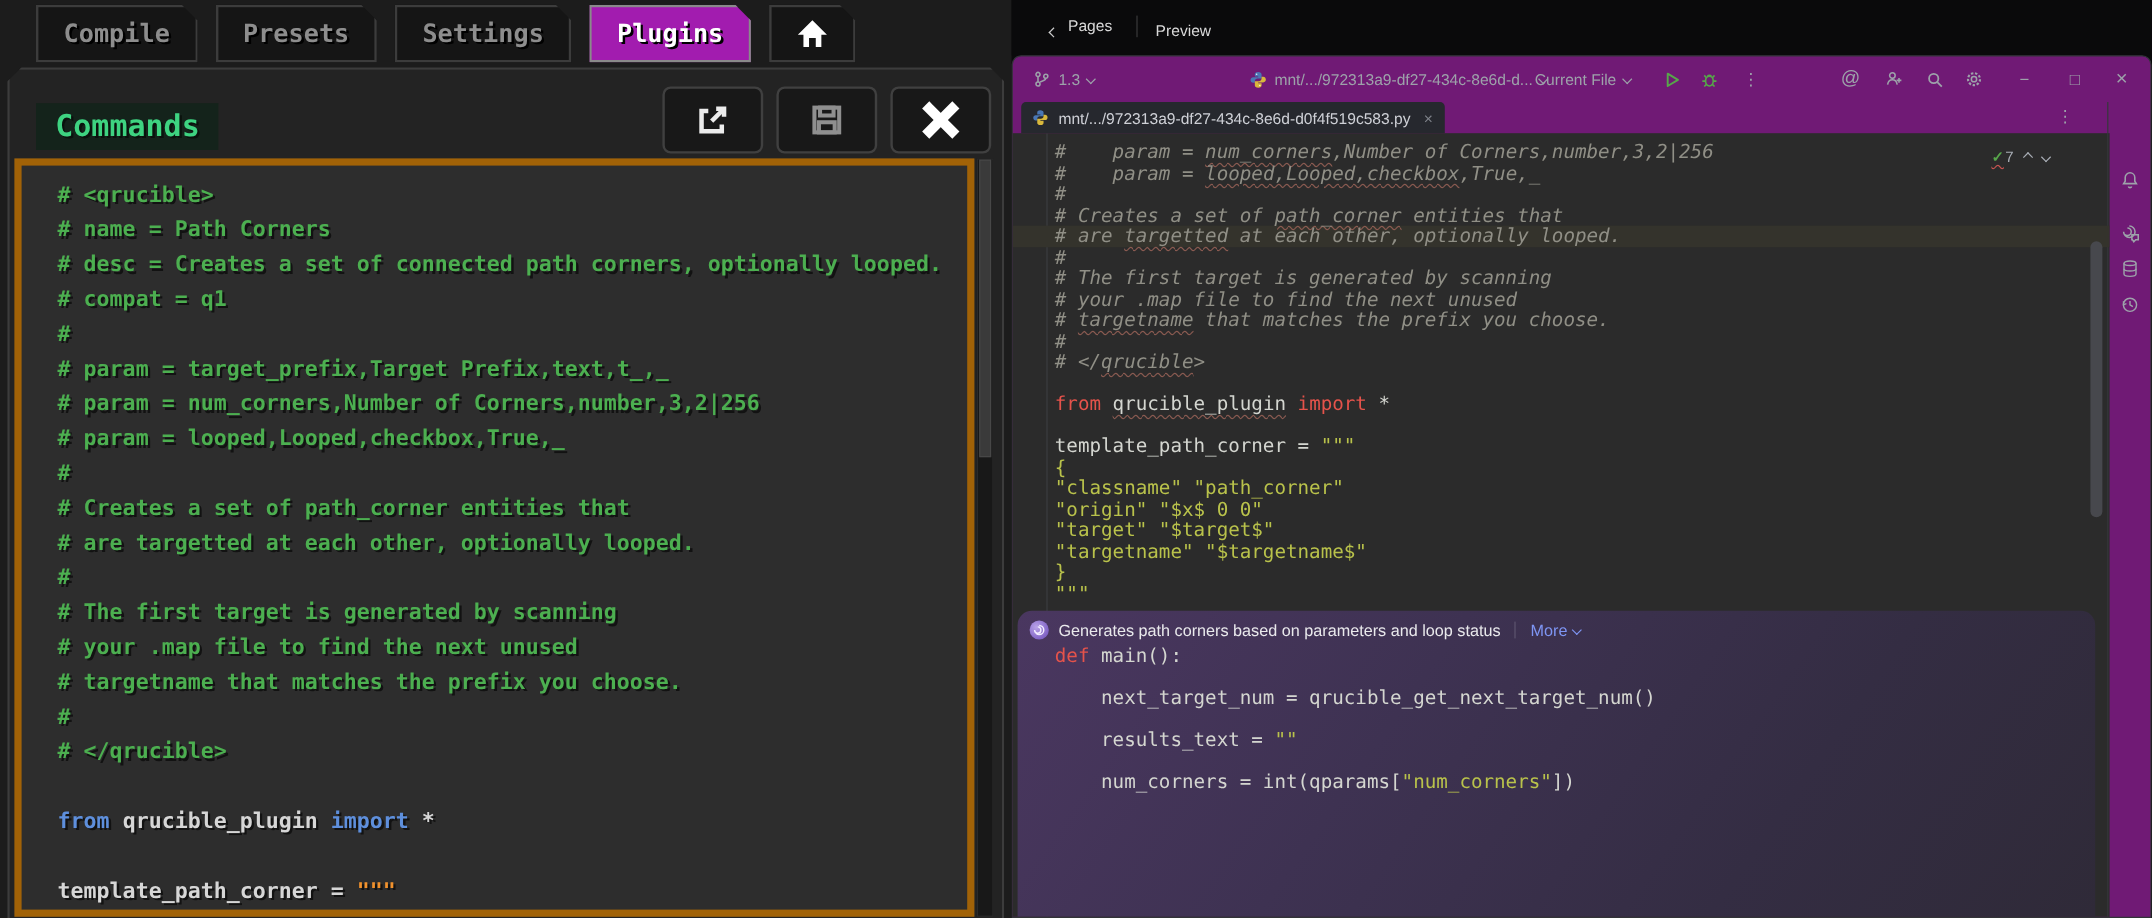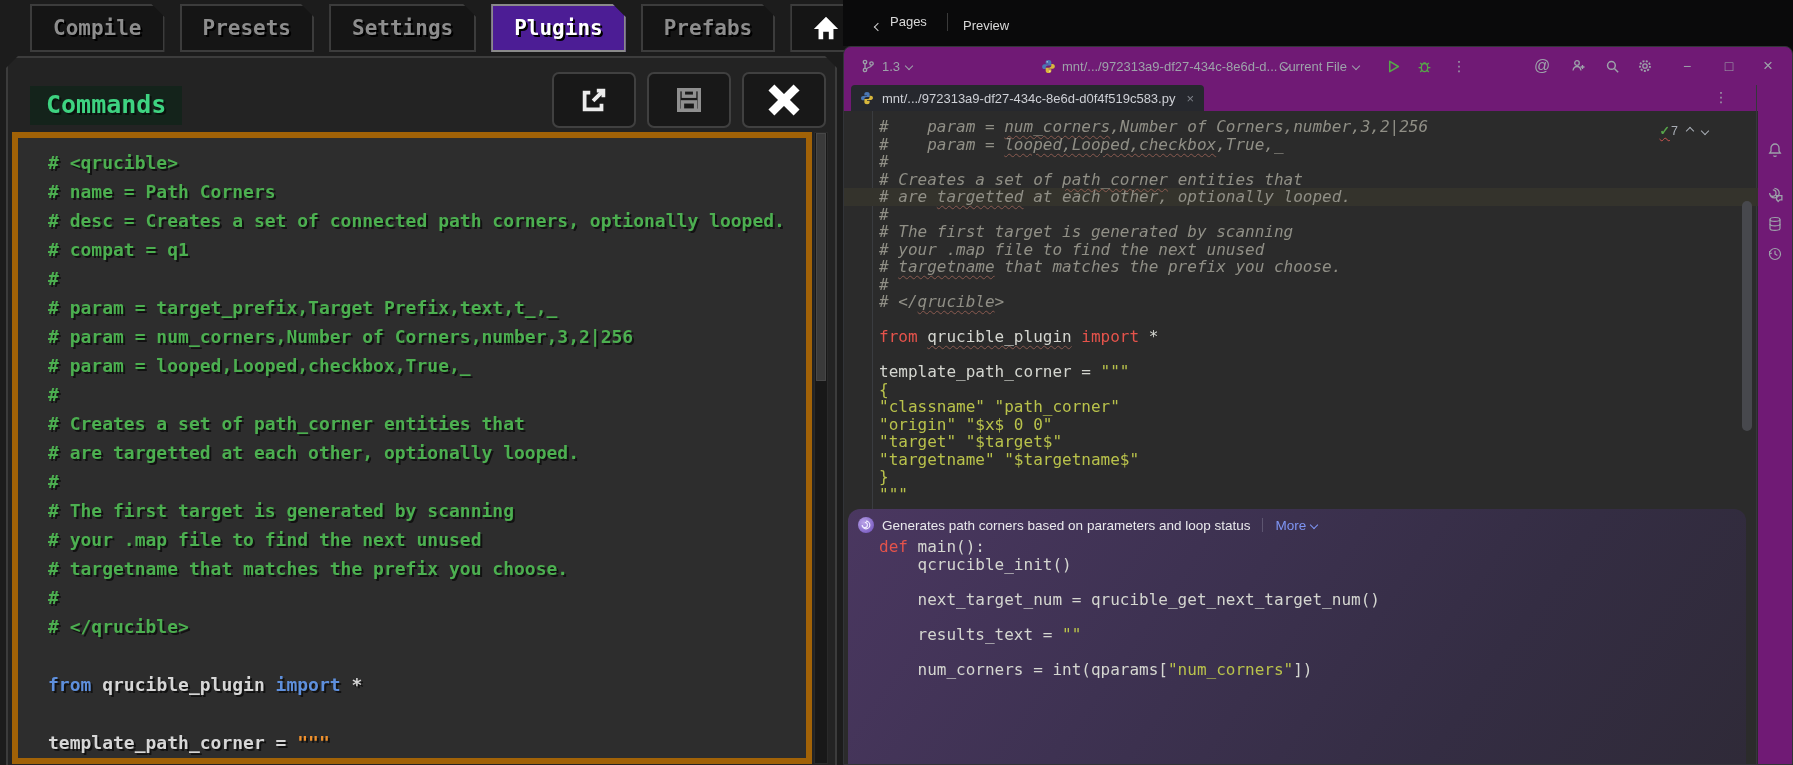--- a/index.html
+++ b/index.html
@@ -9,21 +9,21 @@
   .cv { display:inline-block; width:6px; height:6px; border-right:1.7px solid currentColor; border-bottom:1.7px solid currentColor; transform:rotate(45deg); vertical-align:middle; }
   .cv.up { transform:rotate(-135deg); }
   .cv.left { transform:rotate(135deg); }
 
   
   .left-window { position:absolute; left:0; top:0; width:843px; height:765px; background:#1c1c1c; }
   .tab-row { position:absolute; left:30px; top:4px; display:flex; gap:15px; }
   .ptab { height:48px; line-height:44px; padding:0 21px; background:#151515; border:2px solid #3c3c3c; color:#8d8d8d;
           font-family:"DejaVu Sans Mono",monospace; font-weight:bold; font-size:21px; text-shadow:2px 2px 0 #000;
           clip-path:polygon(0 0, calc(100% - 13px) 0, 100% 13px, 100% 100%, 0 100%); cursor:pointer; }
-  .ptab.active { color:#ffffff; border-color:#8a8a8a; background:#4c1d95; }
+  .ptab.active { color:#ffffff; border-color:#8a8a8a; background:#a21caf; }
   .ptab.home { width:72px; padding:0; display:flex; align-items:center; justify-content:center; }
 
   .panel { position:absolute; left:6px; top:56px; width:831px; bottom:-3px; background:#232323; border:2px solid #3c3c3c;
            clip-path:polygon(12px 0, calc(100% - 12px) 0, 100% 12px, 100% 100%, 0 100%, 0 12px); }
   .commands-label { position:absolute; left:22px; top:28px; padding:4px 16px 6px; background:#14231b; color:#3ed381;
                     font-family:"DejaVu Sans Mono",monospace; font-weight:bold; font-size:25px; text-shadow:2px 2px 0 #0a120d; }
   .hdr-btn { position:absolute; top:14px; width:84px; height:56px; background:#181818; border:2px solid #404040; border-radius:7px;
              display:flex; align-items:center; justify-content:center; cursor:pointer; }
   .hdr-btn.b1 { left:544px; } .hdr-btn.b2 { left:639px; } .hdr-btn.b3 { left:734px; }
 
@@ -86,21 +86,20 @@
 </style>
 </head>
 <body>
 
 <div class="left-window">
   <div class="tab-row">
     <div class="ptab">Compile</div>
     <div class="ptab">Presets</div>
     <div class="ptab">Settings</div>
     <div class="ptab active">Plugins</div>
-    <div class="ptab">Prefabs</div>
     <div class="ptab home">
       <span>
         <svg width="30" height="28" viewBox="0 0 16 15">
             <path d="M1.5 8 L8 1.5 L14.5 8 H12 v5.5 H9.5 V9.5 h-3 v4 H4 V8 z" fill="#ffffff"></path>
           </svg>
       </span>
     </div>
   </div>
 
   <div class="panel">
@@ -282,21 +281,20 @@
           <div class="rline"><span class="rc-str">{</span></div>
           <div class="rline"><span class="rc-str">"classname" "path_corner"</span></div>
           <div class="rline"><span class="rc-str">"origin" "$x$ 0 0"</span></div>
           <div class="rline"><span class="rc-str">"target" "$target$"</span></div>
           <div class="rline"><span class="rc-str">"targetname" "$targetname$"</span></div>
           <div class="rline"><span class="rc-str">}</span></div>
           <div class="rline"><span class="rc-str">"""</span></div>
           <div class="rline"> </div>
           <div class="rline"> </div>
           <div class="rline"><span class="rc-kw">def</span><span class="rc-pl"> main():</span></div>
-          <div class="rline"><span class="rc-pl">    qcrucible_init()</span></div>
           <div class="rline"> </div>
           <div class="rline"><span class="rc-pl">    next_target_num = qrucible_get_next_target_num()</span></div>
           <div class="rline"> </div>
           <div class="rline"><span class="rc-pl">    results_text = </span><span class="rc-str">""</span></div>
           <div class="rline"> </div>
           <div class="rline"><span class="rc-pl">    num_corners = int(qparams[</span><span class="rc-str">"num_corners"</span><span class="rc-pl">])</span></div>
         </div>
 
       <div class="ai-hint">
         <span style="width:16px;height:16px;border-radius:50%;background:radial-gradient(circle at 35% 35%,#b9a3e8,#6a4ab8);display:inline-flex;align-items:center;justify-content:center;">

